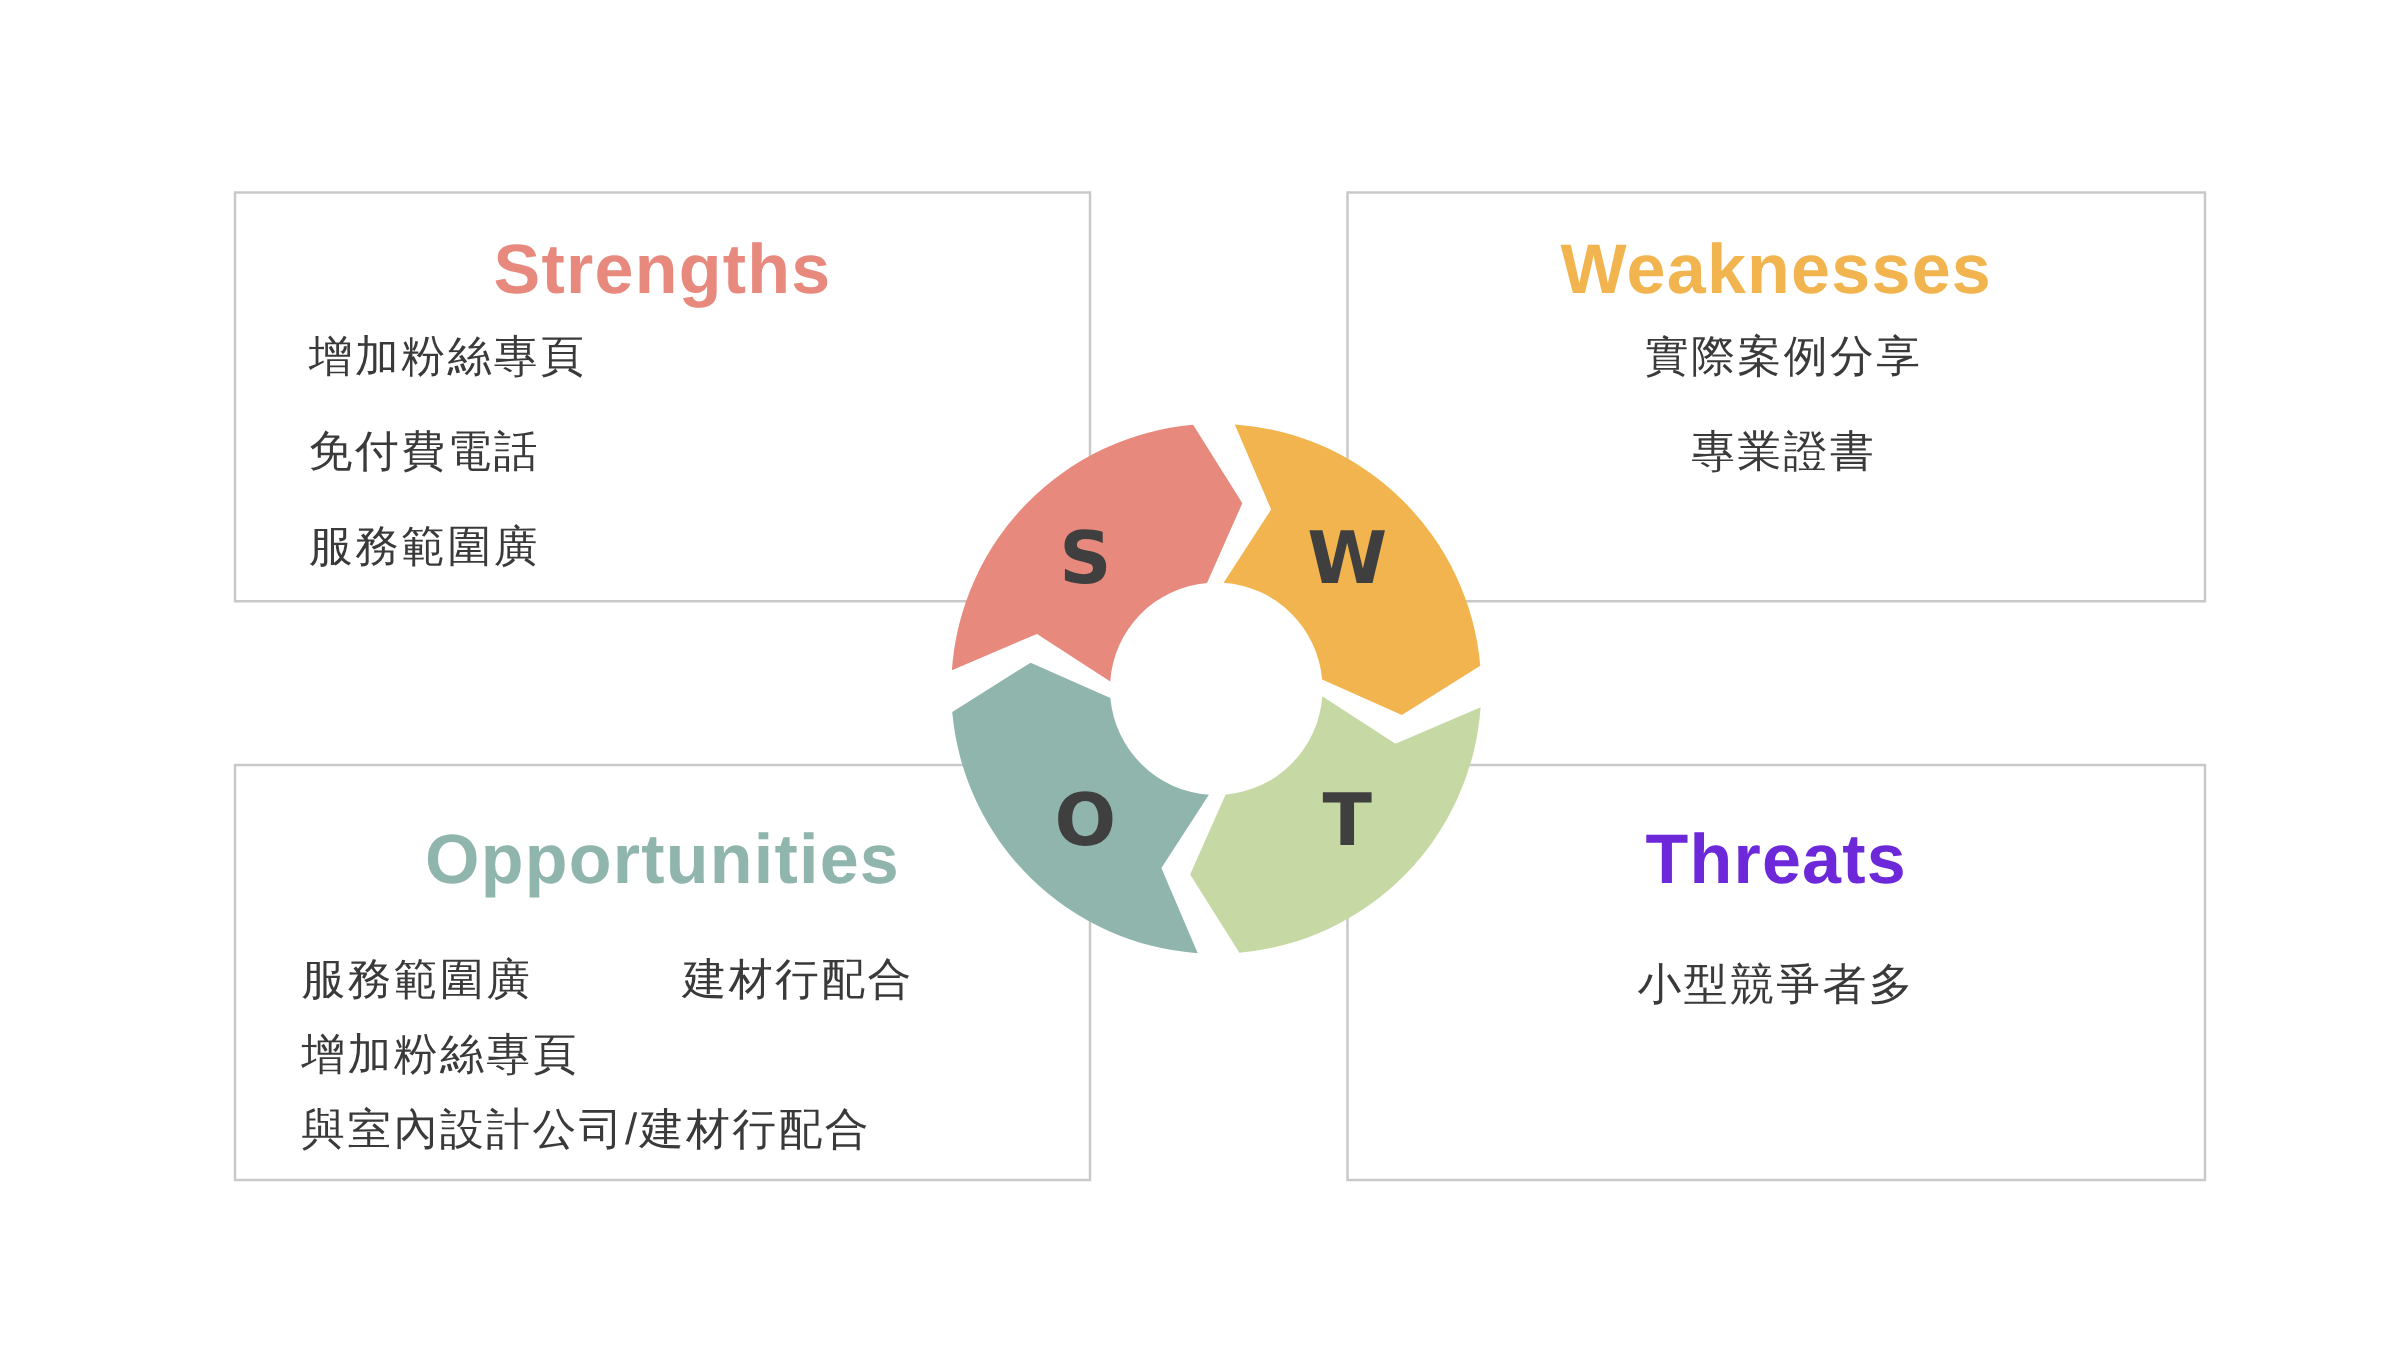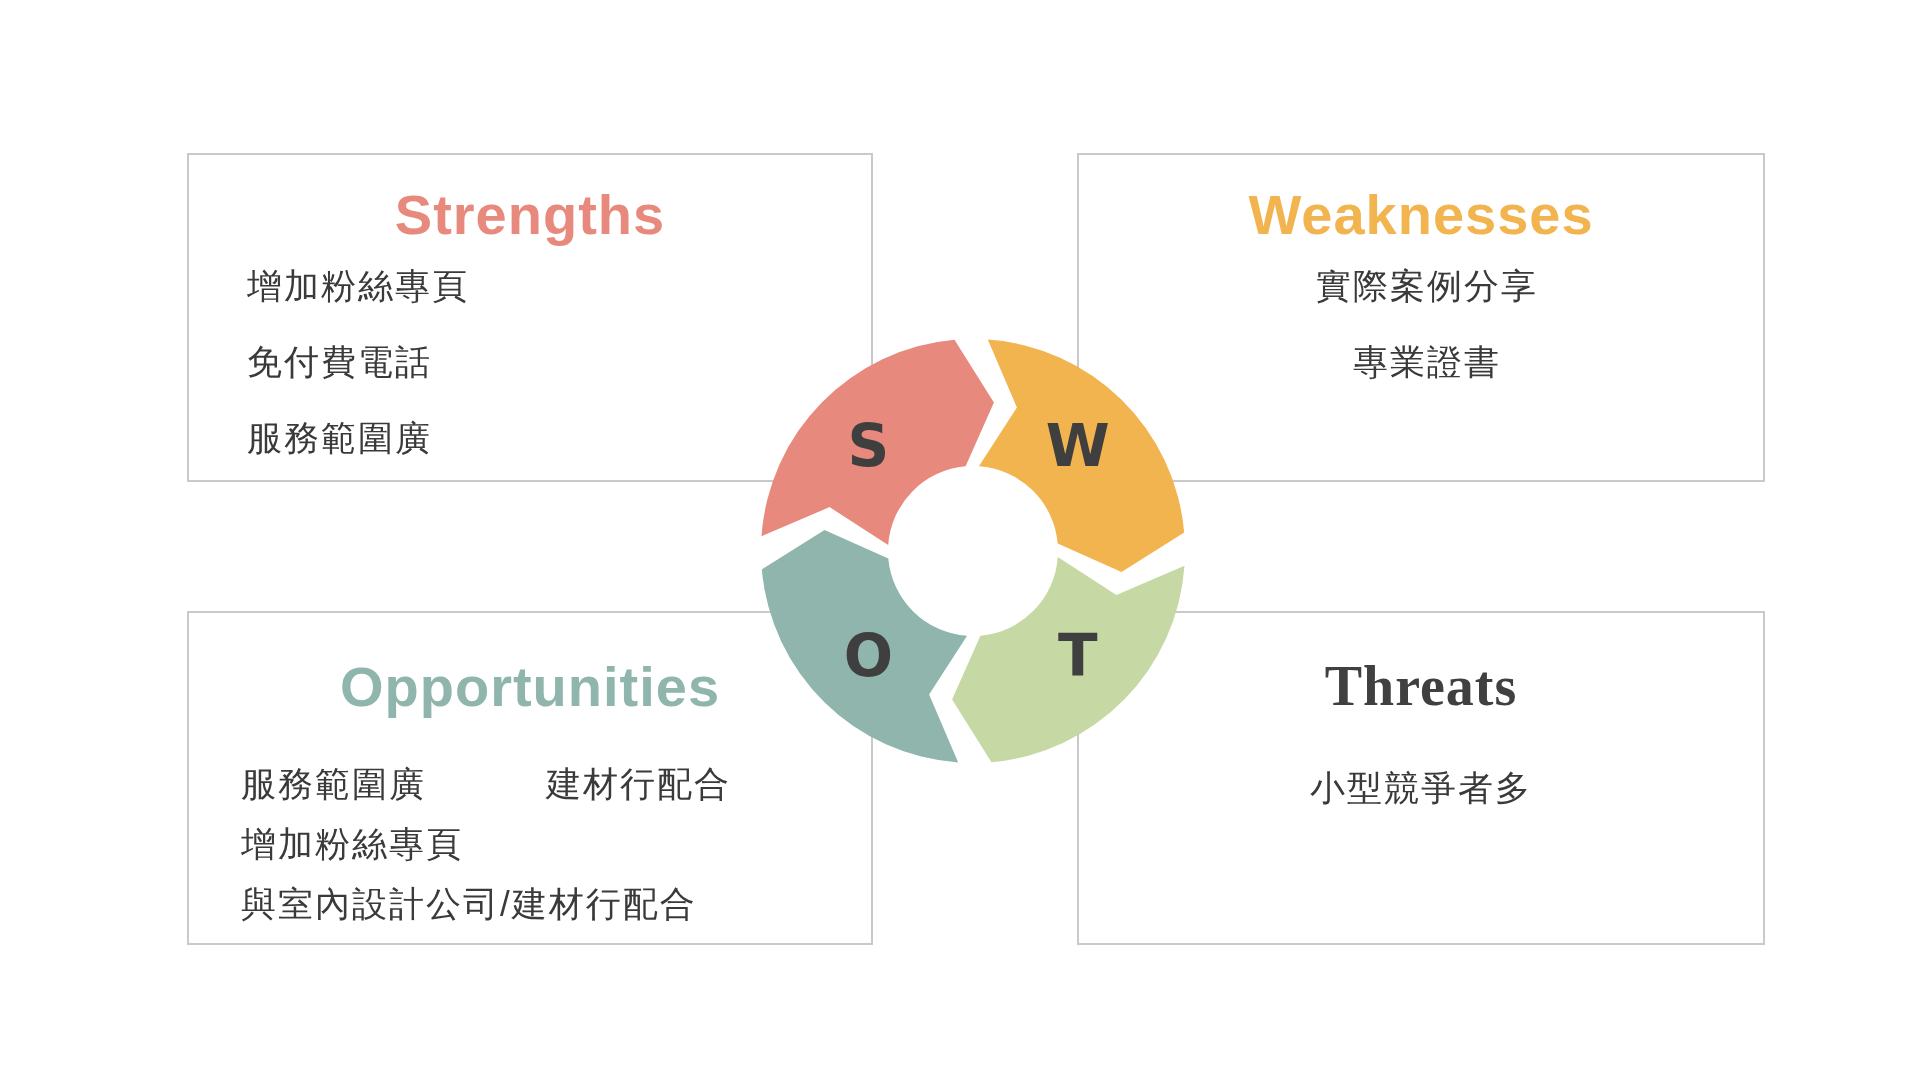--- a/index.html
+++ b/index.html
@@ -93,21 +93,21 @@
         <div class="item-row">
           <span class="item-cell">增加粉絲專頁</span>
         </div>
         <div class="item-row">
           <span class="item-cell">與室內設計公司/建材行配合</span>
         </div>
       </div>
   </div>
 
   <div class="quad quad-threats align-center">
-    <h2 style="color: #404040; font-family: Liberation Serif, serif;">Threats</h2>
+    <h2 style="color: #6d28d9;">Threats</h2>
     <div class="items">
         <div class="item-row">
           <span class="item-cell">小型競爭者多</span>
         </div>
       </div>
   </div>
 
   <div class="ring-wrap">
     <svg id="ring-svg" width="550" height="550" viewBox="-275 -275 550 550">
         <path d="M -211.5 -14.8 A 212 212 0 0 1 -18.5 -211.2 L 20.9 -148.5 L -7.4 -84.7 A 85 85 0 0 0 -84.8 -5.9 L -143.4 -43.9 Z" fill="#e8897e"></path>

